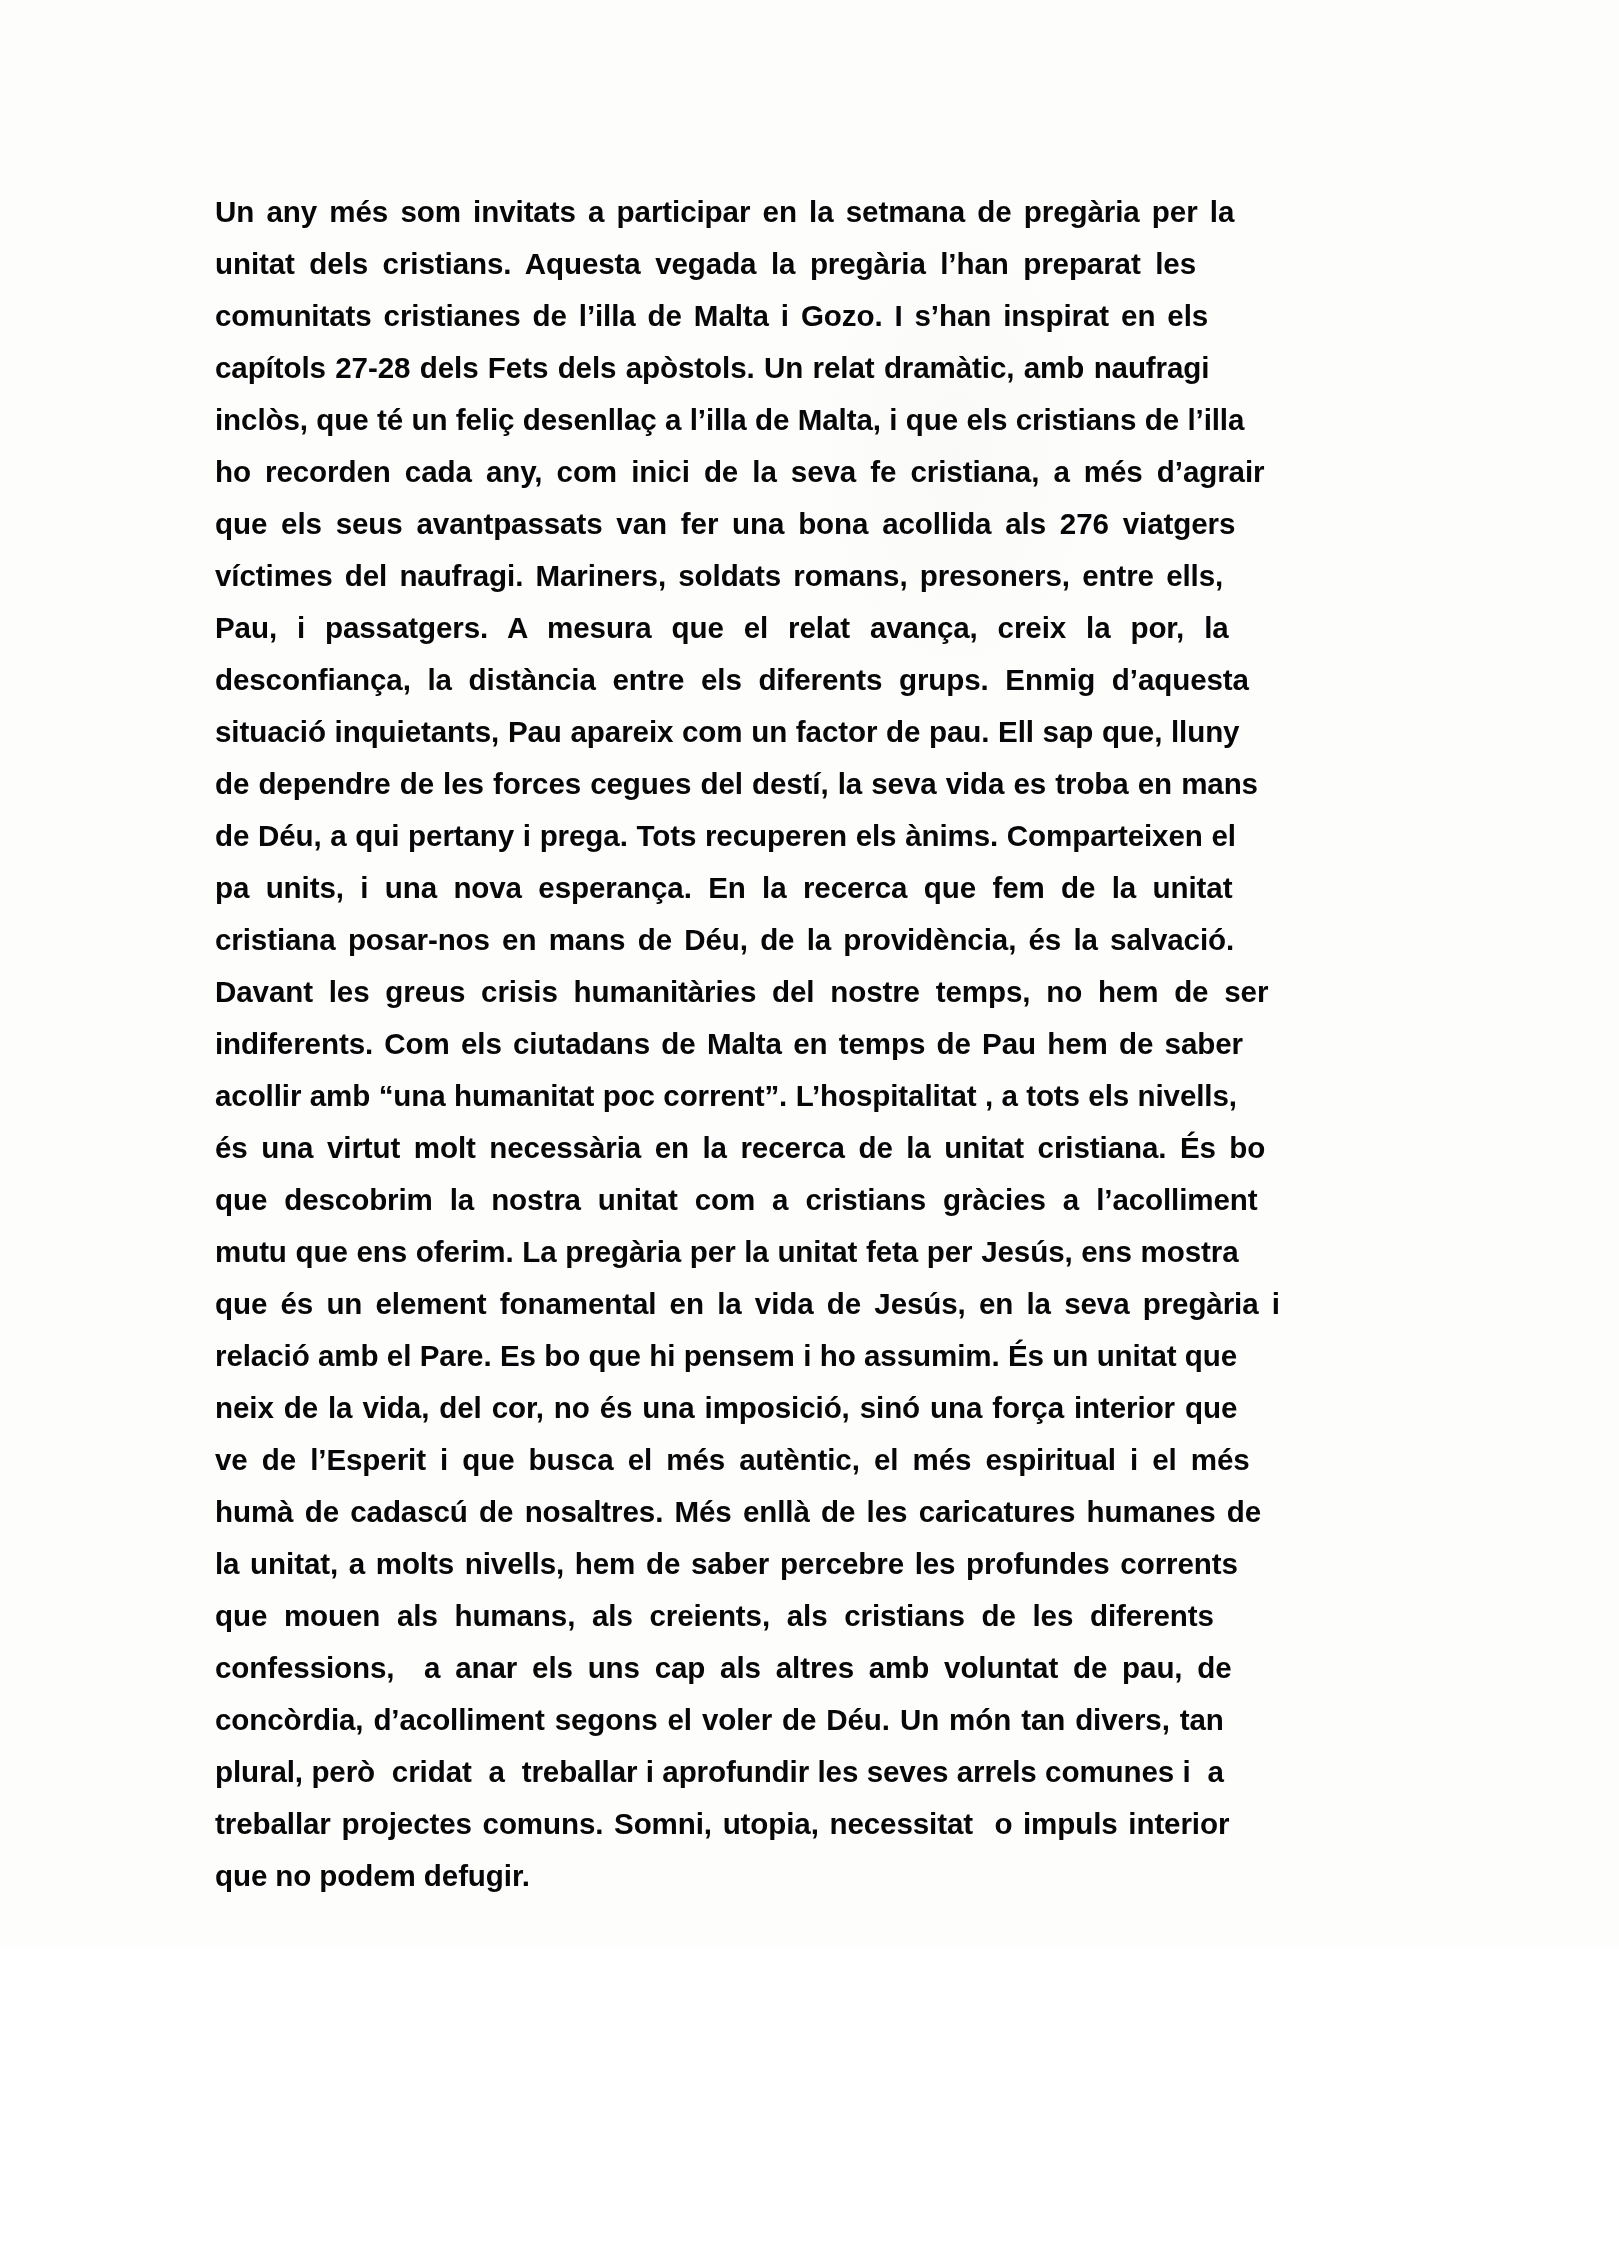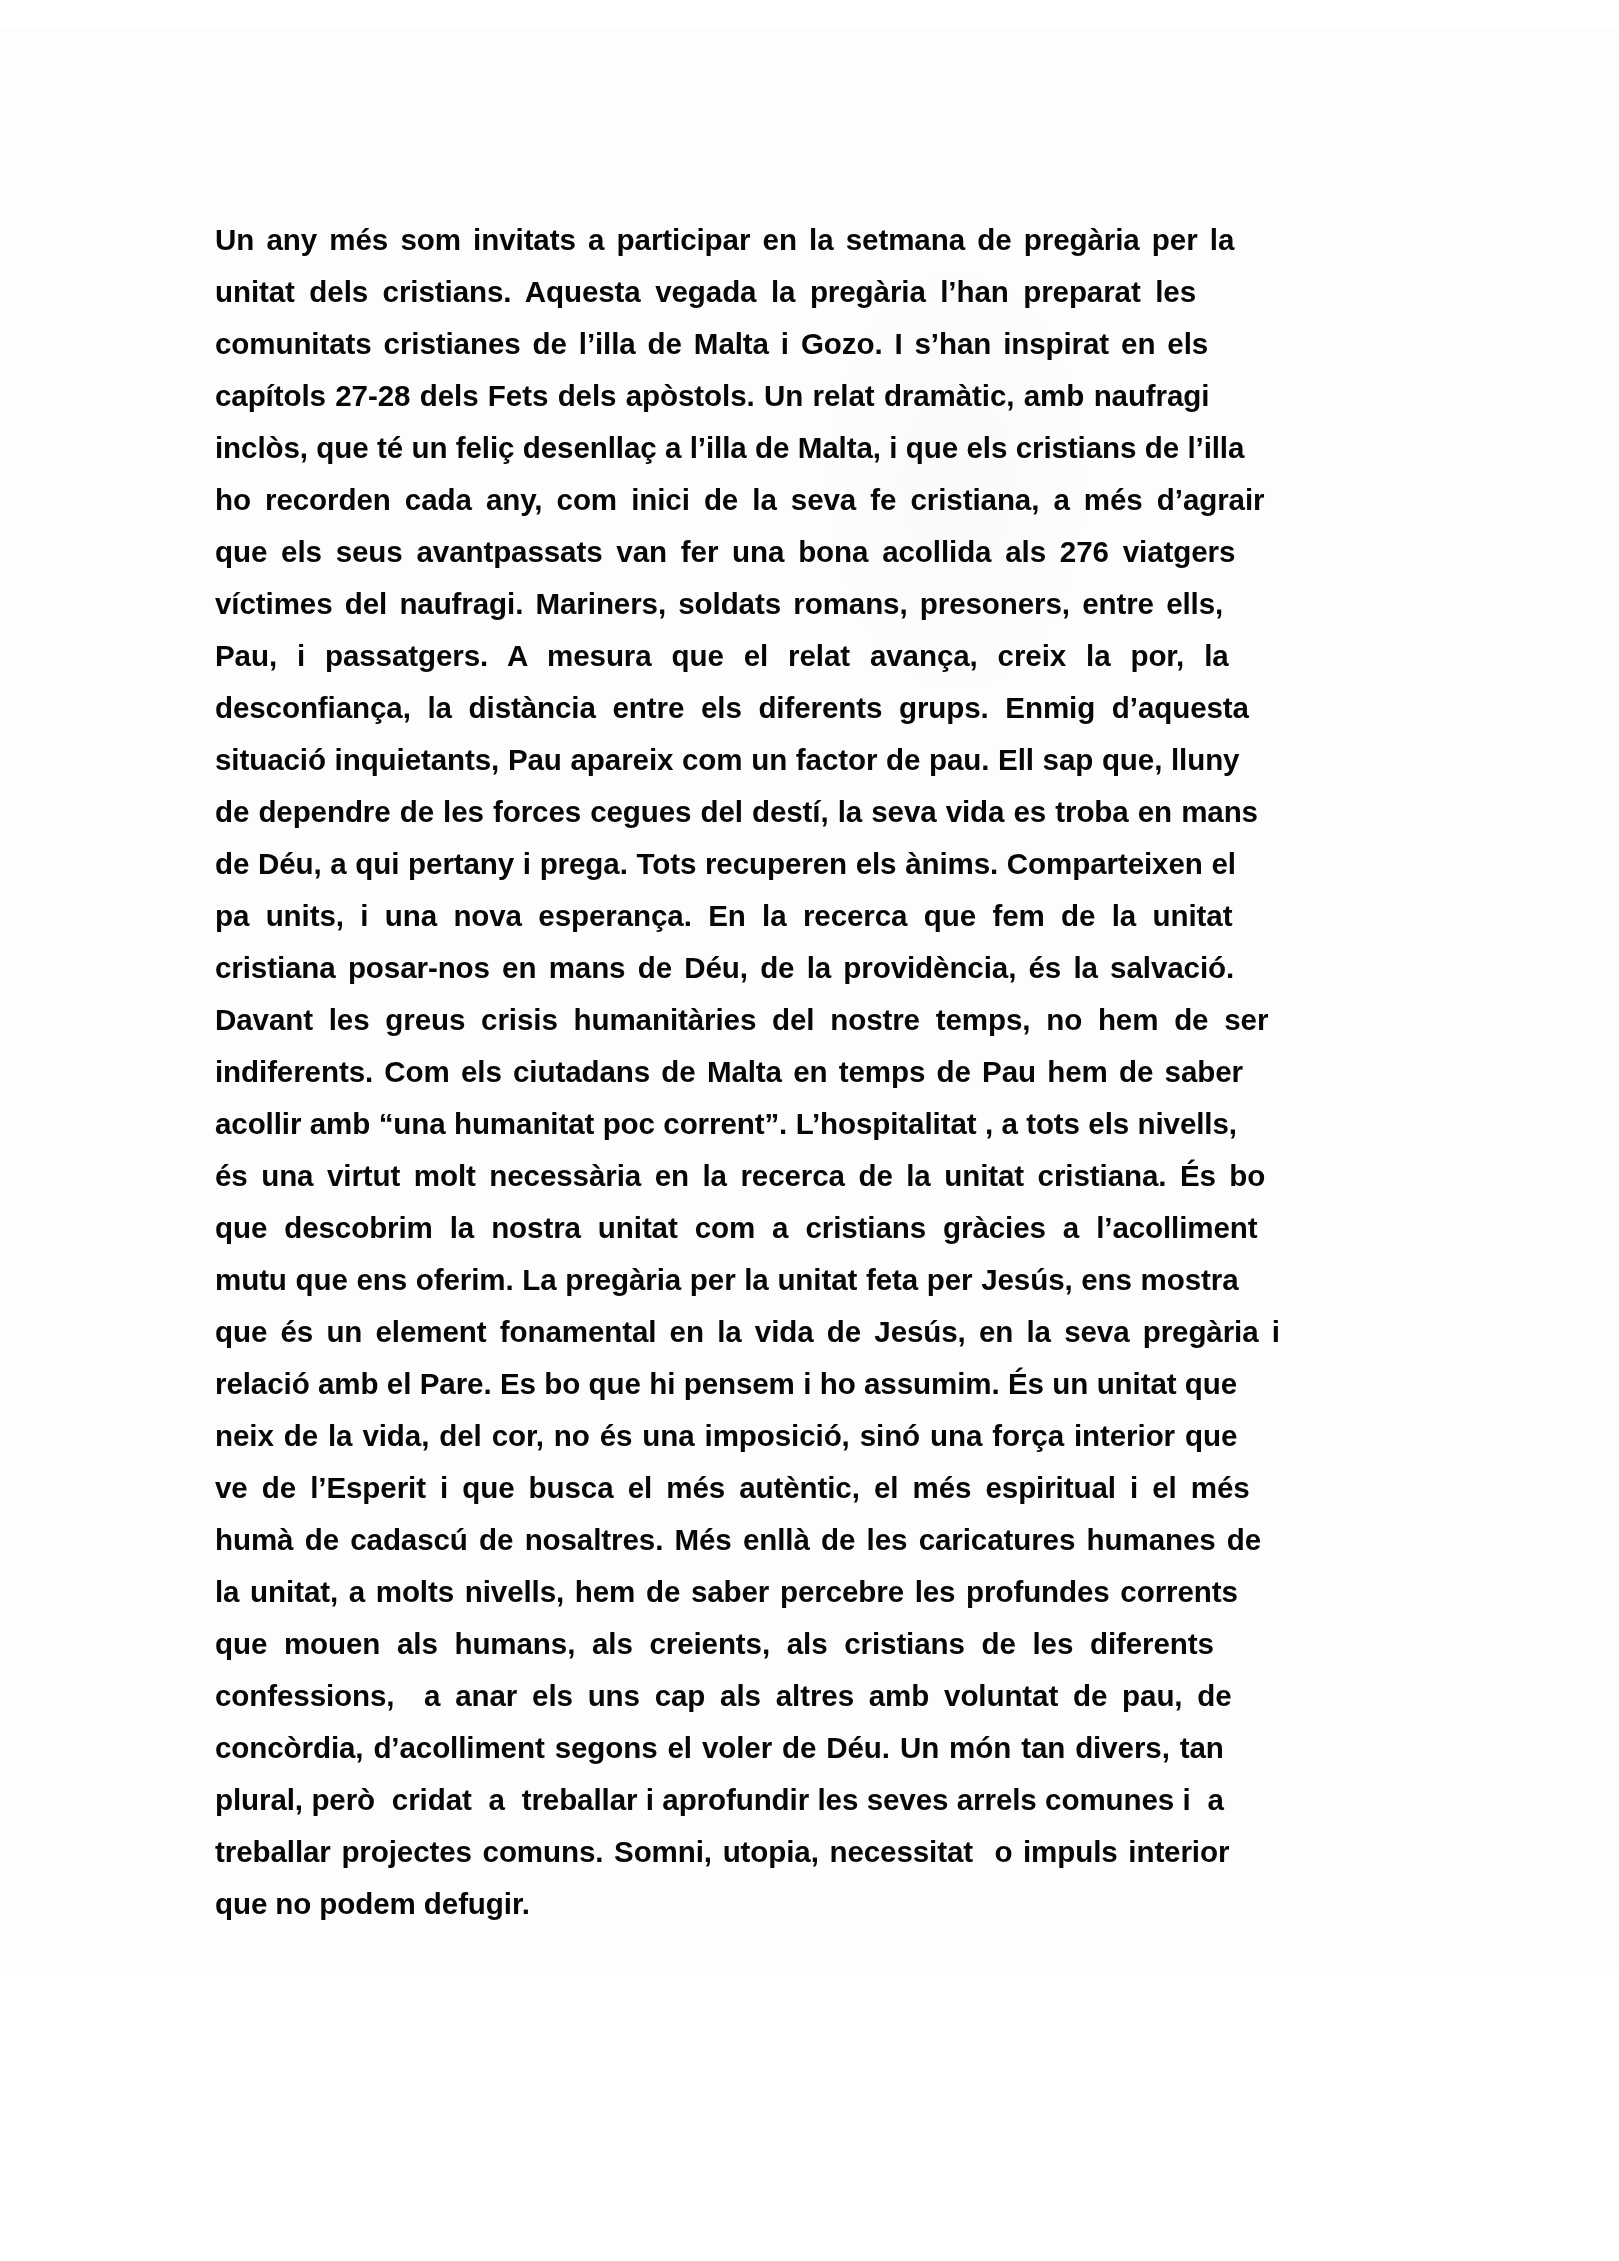--- a/index.html
+++ b/index.html
@@ -9,21 +9,20 @@
     background: #ffffff;
   }
 
   .page {
     position: relative;
     width: 1620px;
     height: 1947px;
     background: #fdfdfc;
     overflow: hidden;
     font-family: "Liberation Sans", "DejaVu Sans", sans-serif;
-    margin-top: 28px;
   }
 
   
   .scan-tint {
     position: absolute;
     inset: 0;
     background:
       radial-gradient(ellipse 207px 336px at 957px 453px, rgba(0,0,0,0.016), rgba(0,0,0,0) 70%),
       radial-gradient(ellipse 142px 278px at 1973px 336px, rgba(0,0,0,0.012), rgba(0,0,0,0) 70%),
       radial-gradient(ellipse 259px 194px at 194px 2070px, rgba(0,0,0,0.010), rgba(0,0,0,0) 70%);

